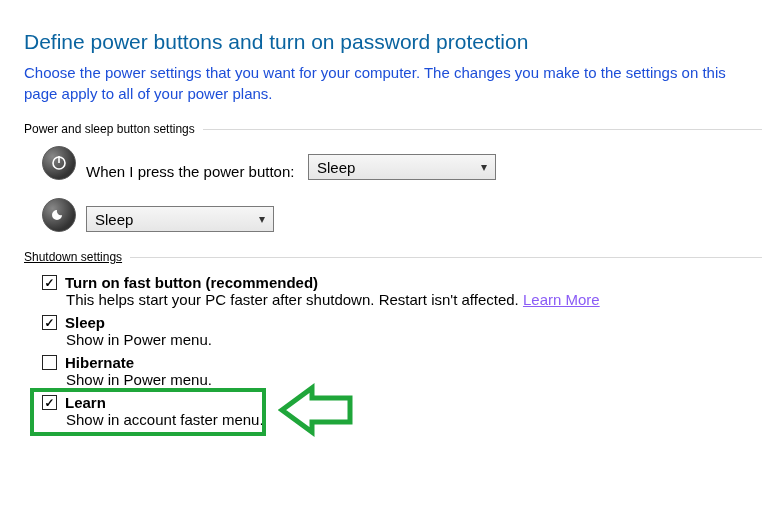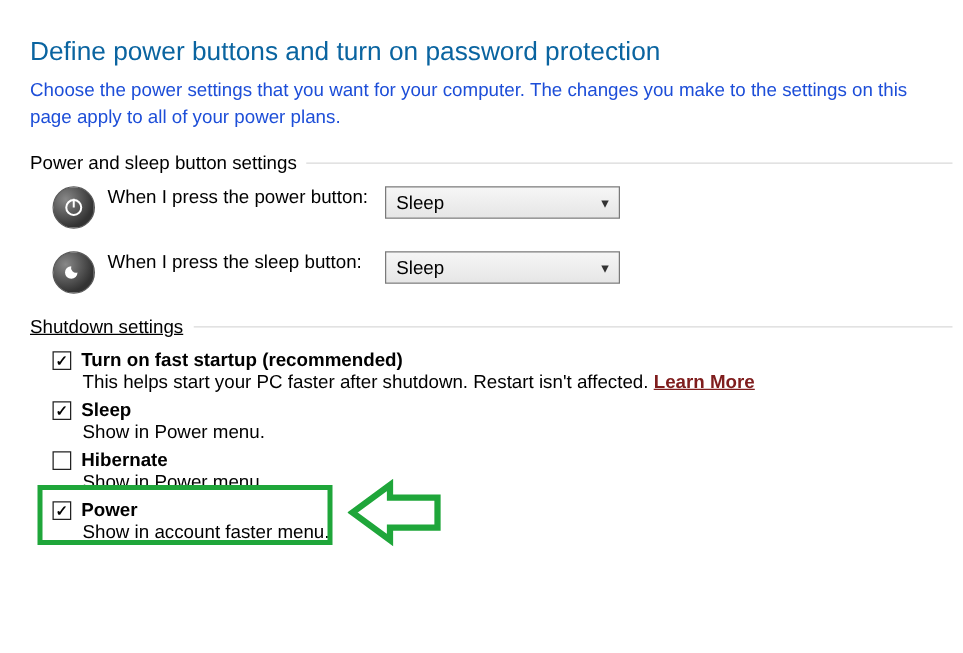--- a/index.html
+++ b/index.html
@@ -30,30 +30,30 @@
     margin-bottom: 18px;
     max-width: 720px;
   }
   .group-header {
     display: flex;
     align-items: center;
     margin-bottom: 10px;
   }
   .group-header .label {
     white-space: nowrap;
-    font-size: 15px;
+    font-size: 12px;
   }
   .group-header .hr {
     flex: 1;
     border-top: 1px solid #d9d9d9;
     margin-left: 8px;
   }
   .row {
     display: flex;
-    align-items: flex-start;
+    align-items: flex-end;
     margin: 8px 0 18px 18px;
   }
   .row-label {
     width: 222px;
     font-size: 15px;
   }
   .icon-circle {
     width: 34px;
     height: 34px;
     border-radius: 50%;
@@ -111,24 +111,24 @@
     box-sizing: border-box;
     margin-right: 8px;
     display: flex;
     align-items: center;
     justify-content: center;
     font-size: 12px;
     line-height: 1;
     background: #fff;
   }
   .link {
-    color: #7f1d1d;
+    color: #8b5cf6;
     text-decoration: underline;
     cursor: pointer;
-    font-weight: bold;
+    font-weight: normal;
   }
   .highlight-box {
     position: absolute;
     border: 4px solid #1fa63a;
     box-sizing: border-box;
     pointer-events: none;
   }
   .arrow {
     position: absolute;
     pointer-events: none;
@@ -159,36 +159,35 @@
       <span class="chevron">▾</span>
     </div>
   </div>
 
   <div class="row">
     <div class="icon-circle icon-sleep">
       <svg width="18" height="18" viewBox="0 0 18 18">
         <path d="M12 9 A5 5 0 1 1 7 4 A4 4 0 0 0 12 9 Z" fill="#fff"></path>
       </svg>
     </div>
-    <div class="row-label">When I press the sleep button:</div>
     <div class="select">
       <span>Sleep</span>
       <span class="chevron">▾</span>
     </div>
   </div>
 
   <div class="group-header" style="margin-top:4px;text-decoration:underline;">
     <span class="label">Shutdown settings</span>
     <div class="hr"></div>
   </div>
 
   <div class="shutdown-item">
     <div class="line1">
       <span class="chk">✓</span>
-      <span>Turn on fast startup (recommended)</span>
+      <span>Turn on fast button (recommended)</span>
     </div>
     <div class="line2">
       <span>This helps start your PC faster after shutdown. Restart isn't affected.</span>
       <span> </span>
       <span class="link">Learn More</span>
     </div>
   </div>
 
   <div class="shutdown-item">
     <div class="line1">
@@ -202,21 +201,21 @@
     <div class="line1">
       <span class="chk"></span>
       <span>Hibernate</span>
     </div>
     <div class="line2">Show in Power menu.</div>
   </div>
 
   <div class="shutdown-item">
     <div class="line1">
       <span class="chk">✓</span>
-      <span>Power</span>
+      <span>Learn</span>
     </div>
     <div class="line2">Show in account faster menu.</div>
   </div>
 
 </div>
 
 <div class="highlight-box" style="left:30px; top:388px; width:236px; height:48px;"></div>
 
 <svg class="arrow" style="left:278px; top:380px;" width="80" height="60" viewBox="0 0 80 60">
   <polygon points="4,30 34,8 34,18 72,18 72,42 34,42 34,52" fill="none" stroke="#1fa63a" stroke-width="5" stroke-linejoin="miter"></polygon>

